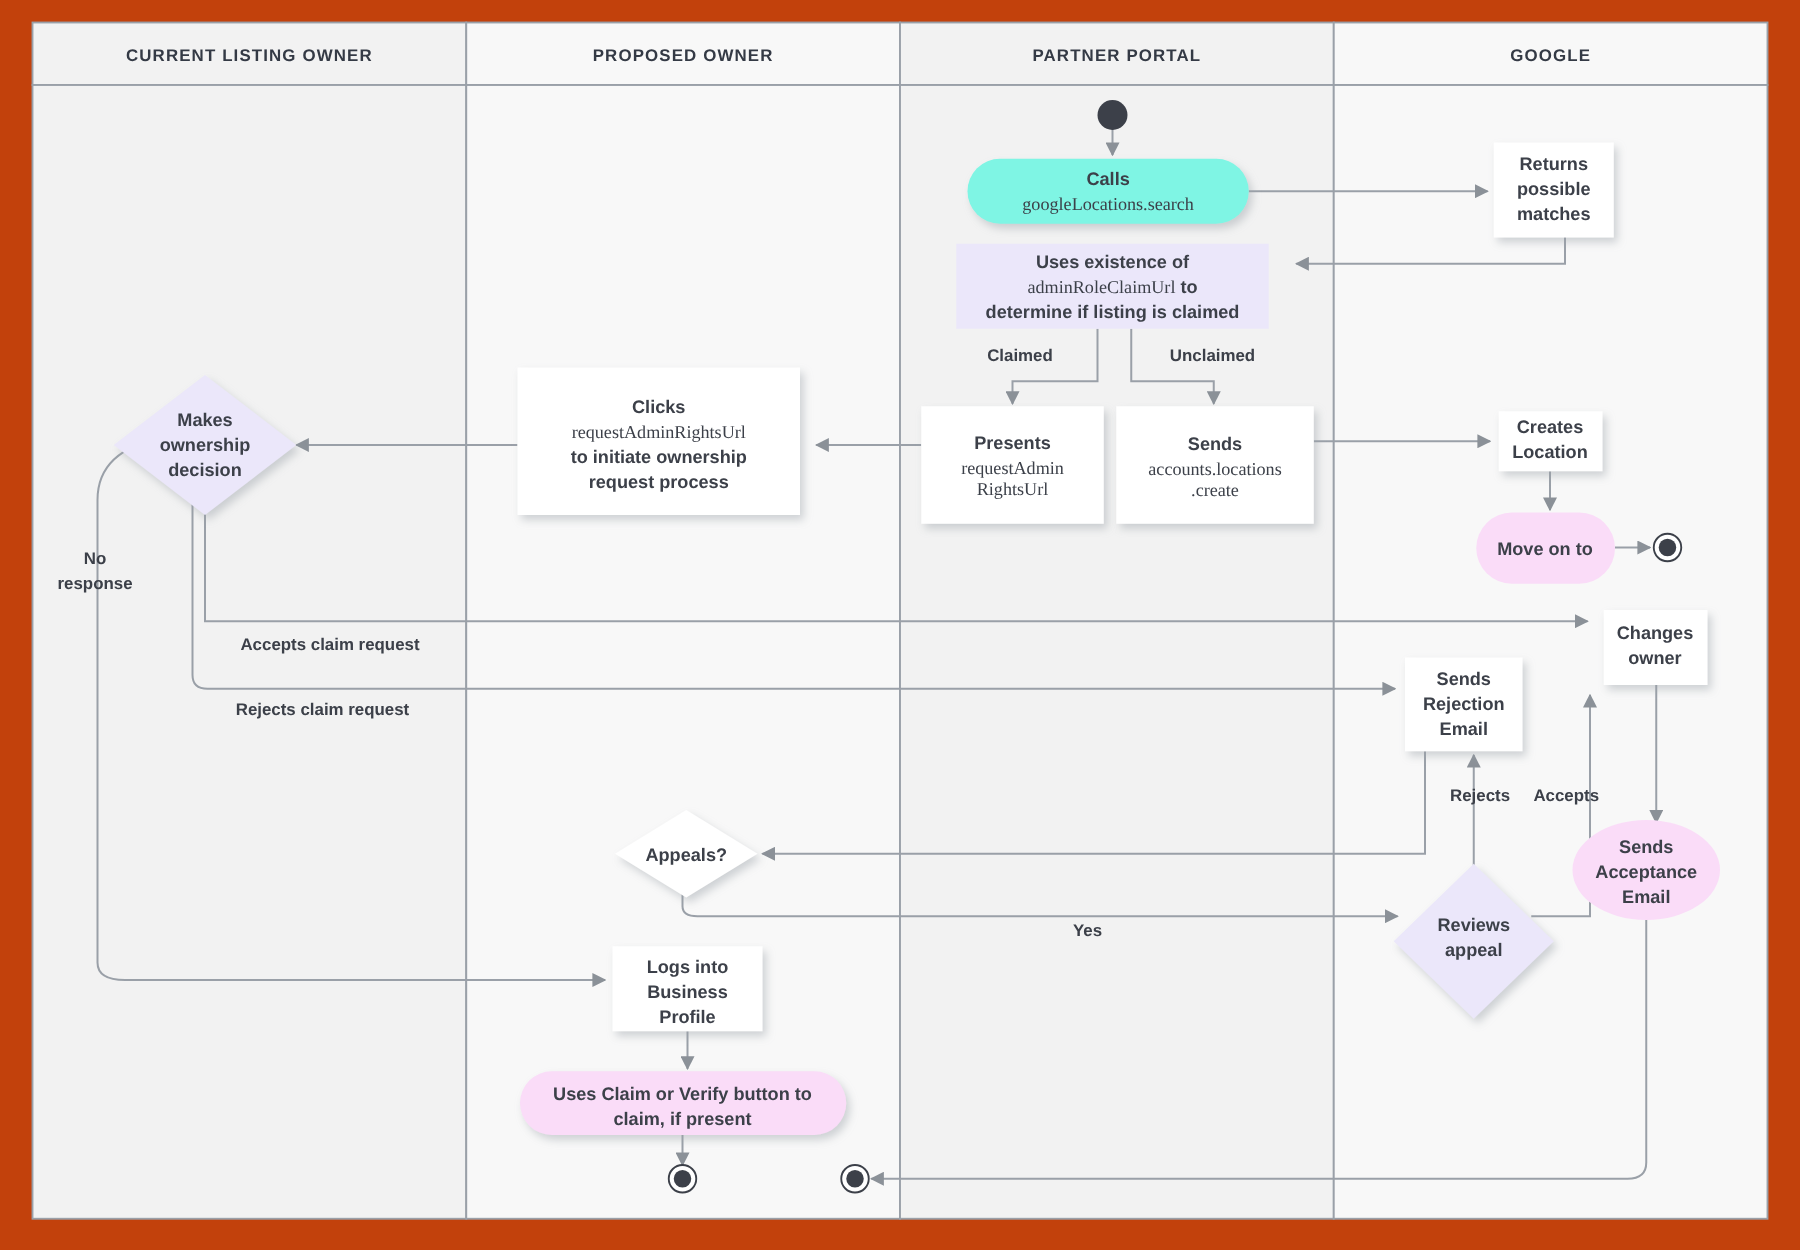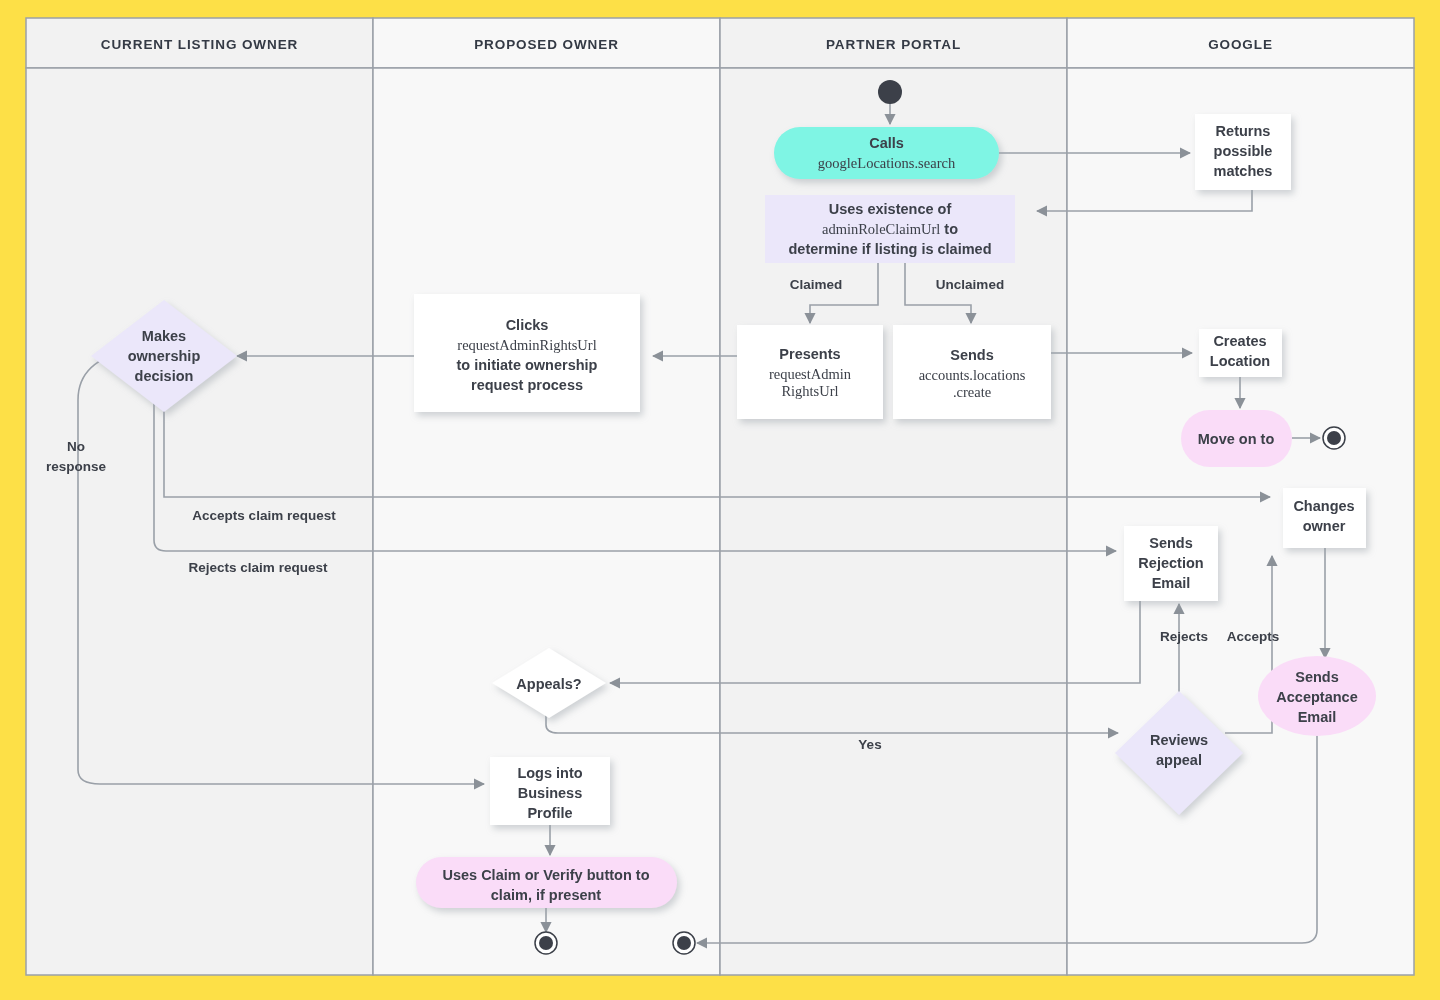--- a/index.html
+++ b/index.html
@@ -1,17 +1,17 @@
 <!DOCTYPE html>
 <html><head>
 <meta charset="utf-8">
 <style>
   html,body{margin:0;padding:0;background:#f7f7f7;}
   body{font-family:"Liberation Sans",sans-serif;}
-  #stage{position:relative;width:1440px;height:1000px;background:#fde047;overflow:hidden;}
+  #stage{position:relative;width:1440px;height:1000px;background:#c2410c;overflow:hidden;}
   #svgroot{position:absolute;left:0;top:0;width:1440px;height:1000px;}
   .lane-title{font-size:13.5px;font-weight:700;letter-spacing:.9px;fill:#343a45;}
   .nodeTxt{font-size:14.5px;font-weight:700;fill:#3c4049;font-family:"Liberation Sans",sans-serif;}
   .nodeTxt.mono{font-family:"Liberation Serif",serif;font-weight:400;font-size:14.5px;}
   .edgeTxt{font-size:13.5px;font-weight:700;fill:#3c4049;font-family:"Liberation Sans",sans-serif;}
   .ln{stroke:#9aa0a8;stroke-width:1.6;fill:none;}
 </style>
 </head>
 <body>
 

